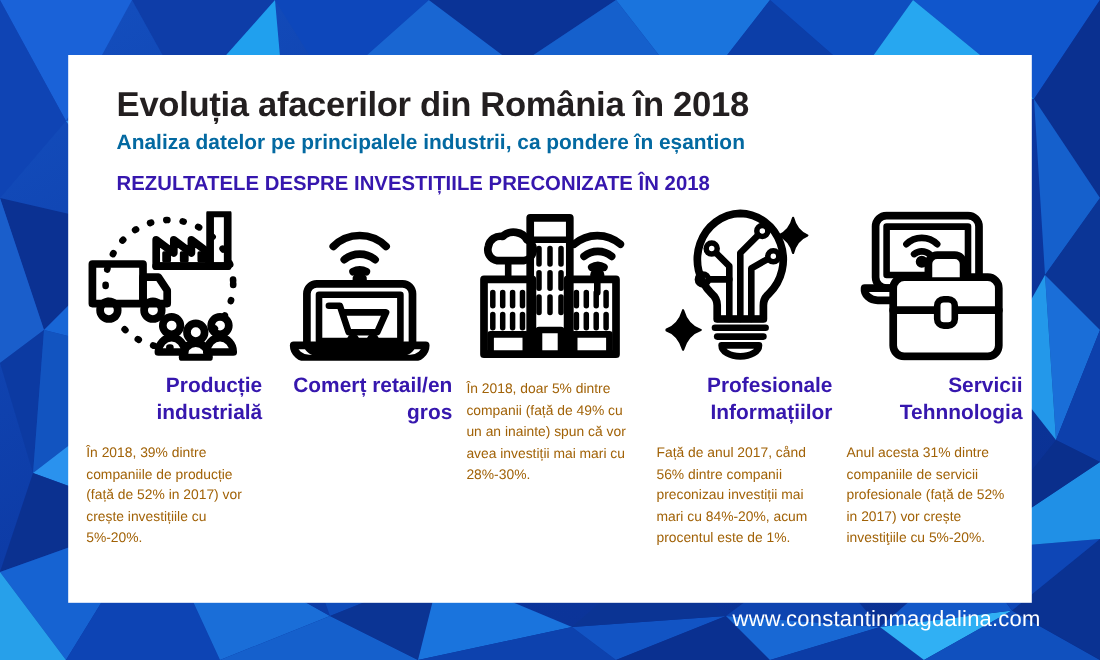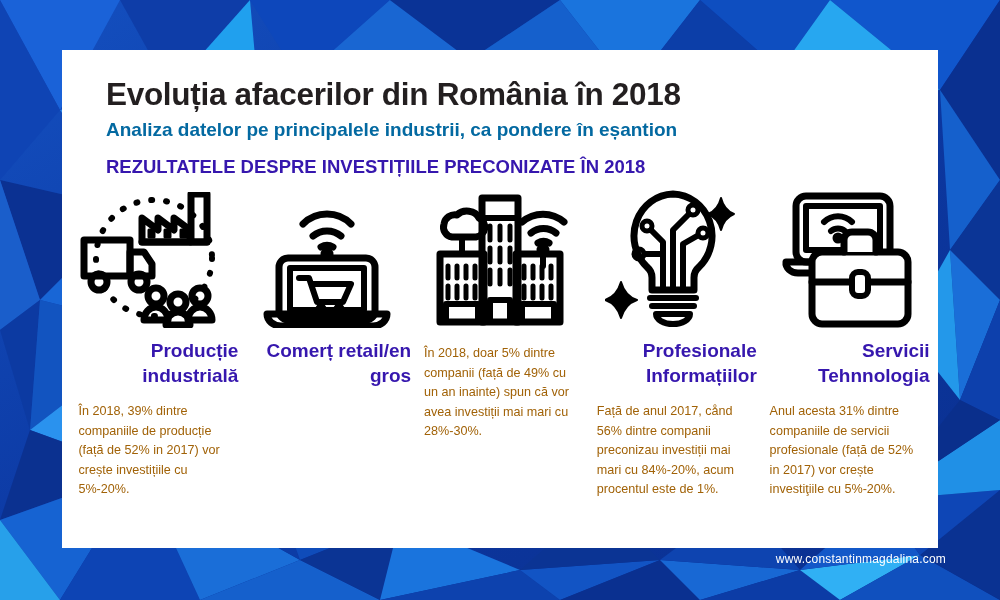--- a/index.html
+++ b/index.html
@@ -100,21 +100,21 @@
     color: #a16207;
     text-align: left;
     line-height: 1.55;
     width: 152px;
   }
   
   #footer-url {
     position: absolute;
     right: 54px;
     top: 552px;
-    font-size: 12px;
+    font-size: 20px;
     color: #ffffff;
     letter-spacing: 0.2px;
     z-index: 8;
     white-space: nowrap;
     margin-left: 40px;
   }
 </style>
 </head>
 <body>
 

